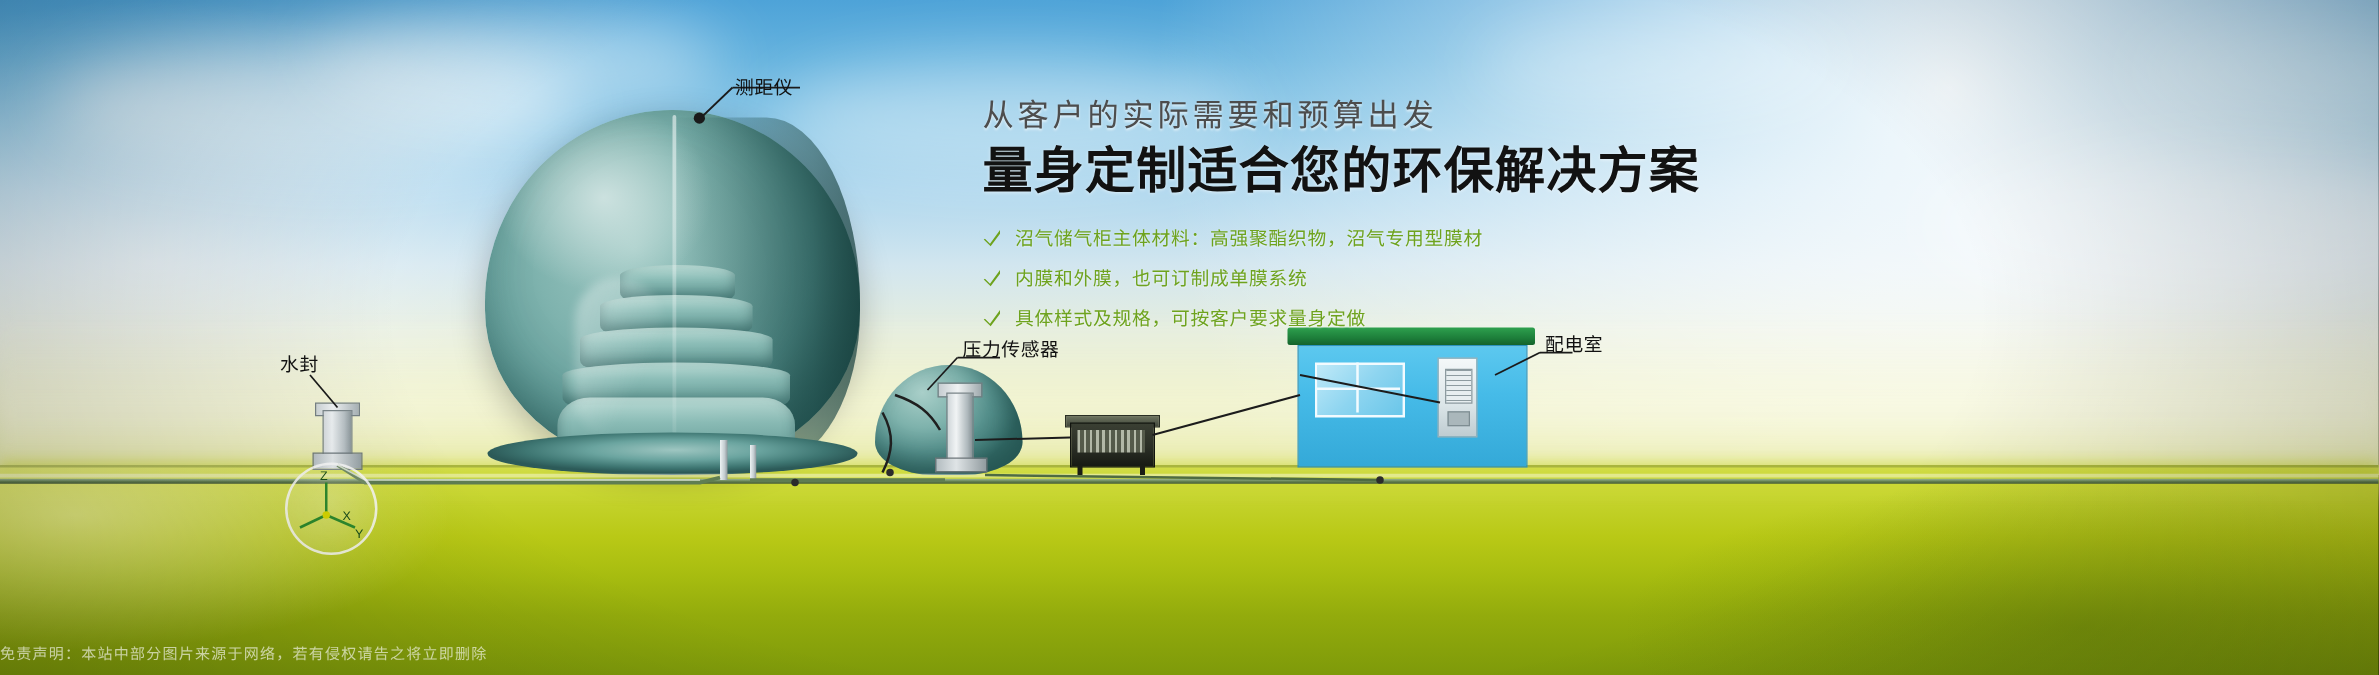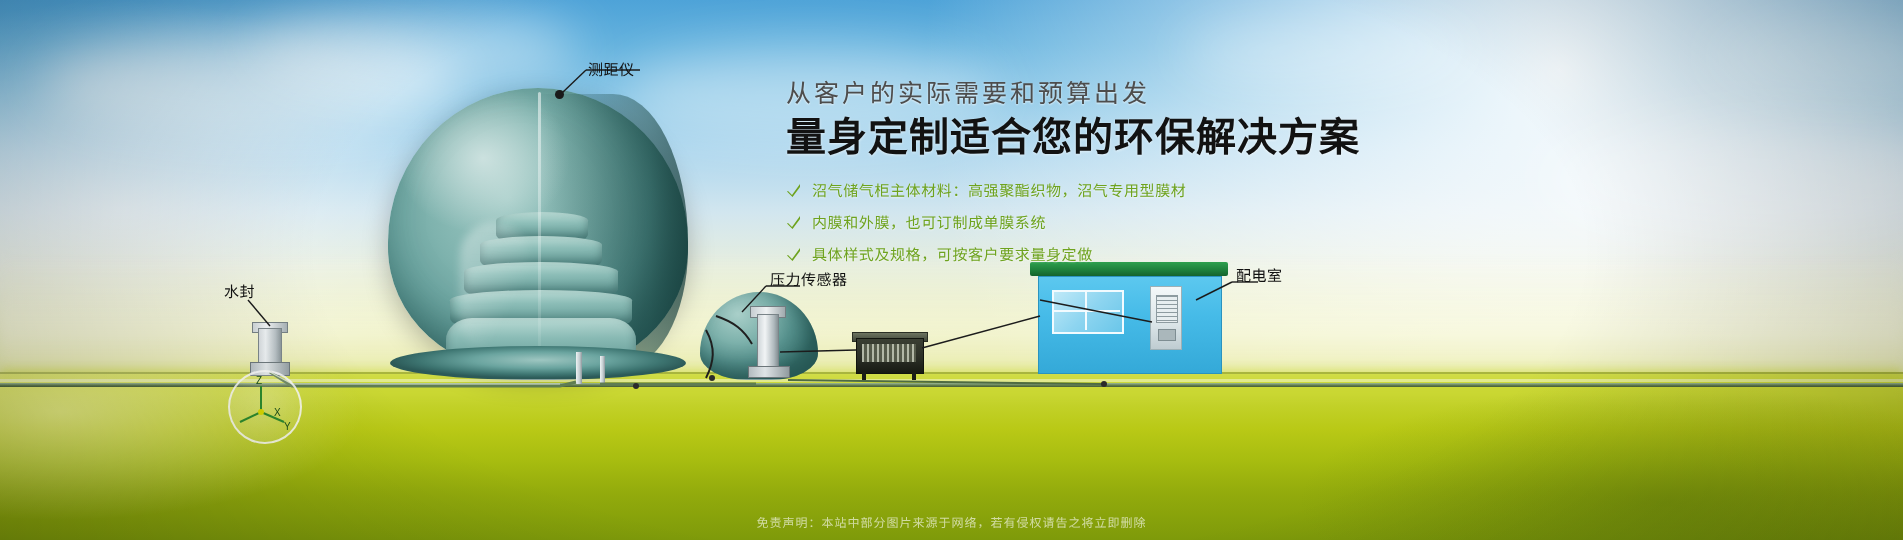--- a/index.html
+++ b/index.html
@@ -284,21 +284,21 @@
     text-shadow:0 1px 2px rgba(255,255,255,.6);
   }
   .check{
     width:16px;height:16px;flex:0 0 16px;
     display:inline-block;position:relative;
   }
   .check svg{display:block;}
 
   
   .disclaimer{
-    position:absolute;left:0;bottom:10px;width:1903px;text-align:center;
+    position:absolute;left:0;bottom:10px;width:1903px;
     font-size:12px;color:rgba(255,255,255,.62);letter-spacing:1px;
   }
 
   svg.overlay{position:absolute;left:0;top:0;width:1903px;height:540px;pointer-events:none;}
 </style>
 </head>
 <body>
 
 <div class="stage">
 

